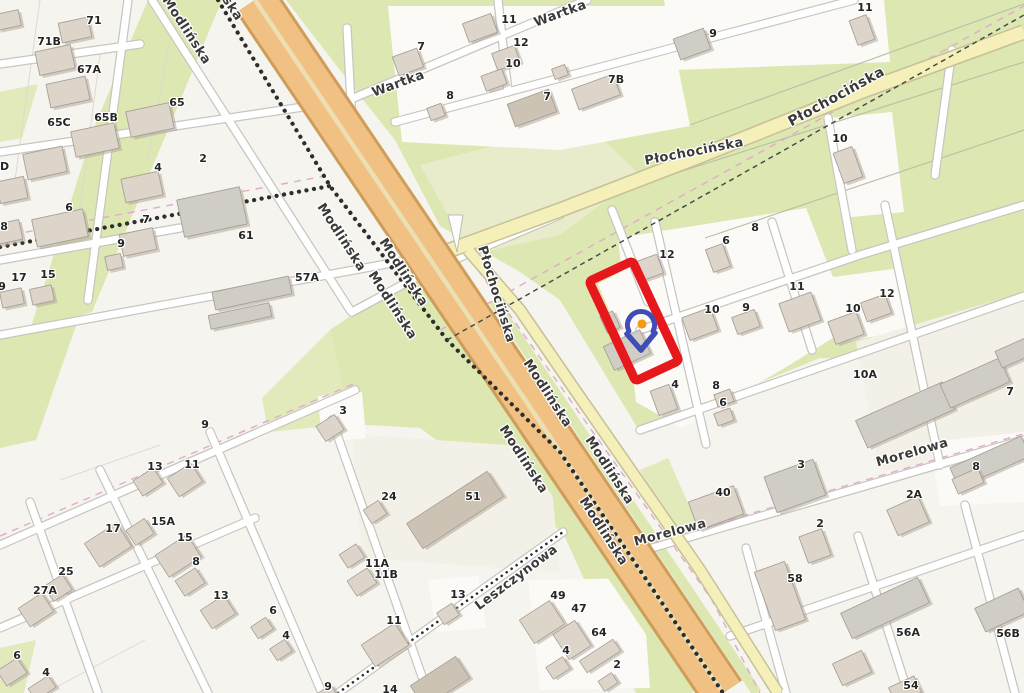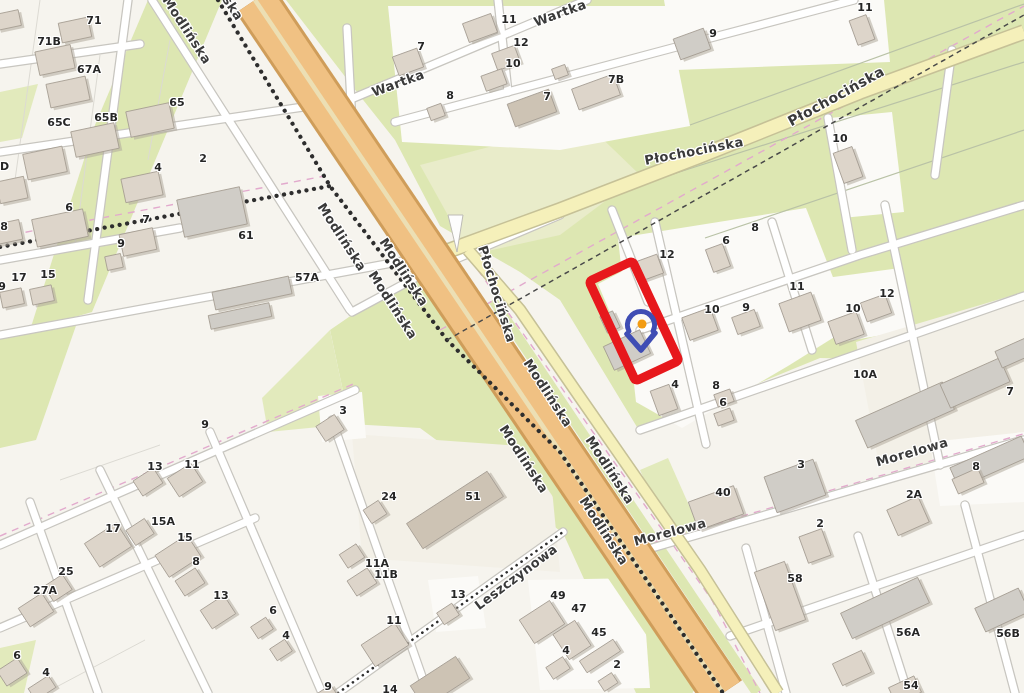--- a/index.html
+++ b/index.html
@@ -531,21 +531,21 @@
       <div class="hn" style="left: 46px; top: 672px;">4</div>
       <div class="hn" style="left: 328px; top: 686px;">9</div>
       <div class="hn" style="left: 389px; top: 496px;">24</div>
       <div class="hn" style="left: 473px; top: 496px;">51</div>
       <div class="hn" style="left: 377px; top: 563px;">11A</div>
       <div class="hn" style="left: 386px; top: 574px;">11B</div>
       <div class="hn" style="left: 458px; top: 594px;">13</div>
       <div class="hn" style="left: 394px; top: 620px;">11</div>
       <div class="hn" style="left: 558px; top: 595px;">49</div>
       <div class="hn" style="left: 579px; top: 608px;">47</div>
-      <div class="hn" style="left: 599px; top: 632px;">45</div>
+      <div class="hn" style="left: 599px; top: 632px;">64</div>
       <div class="hn" style="left: 566px; top: 650px;">4</div>
       <div class="hn" style="left: 617px; top: 664px;">2</div>
       <div class="hn" style="left: 390px; top: 689px;">14</div>
       <div class="sl" style="left: 187px; top: 30px; transform: translate(-50%, -50%) rotate(57deg);">Modlińska</div>
       <div class="sl" style="left: 233px; top: 8px; transform: translate(-50%, -50%) rotate(57deg);">ska</div>
       <div class="sl" style="left: 342px; top: 237px; transform: translate(-50%, -50%) rotate(57deg);">Modlińska</div>
       <div class="sl" style="left: 404px; top: 272px; transform: translate(-50%, -50%) rotate(57deg);">Modlińska</div>
       <div class="sl" style="left: 393px; top: 305px; transform: translate(-50%, -50%) rotate(57deg);">Modlińska</div>
       <div class="sl" style="left: 548px; top: 393px; transform: translate(-50%, -50%) rotate(57deg);">Modlińska</div>
       <div class="sl" style="left: 524px; top: 459px; transform: translate(-50%, -50%) rotate(57deg);">Modlińska</div>

